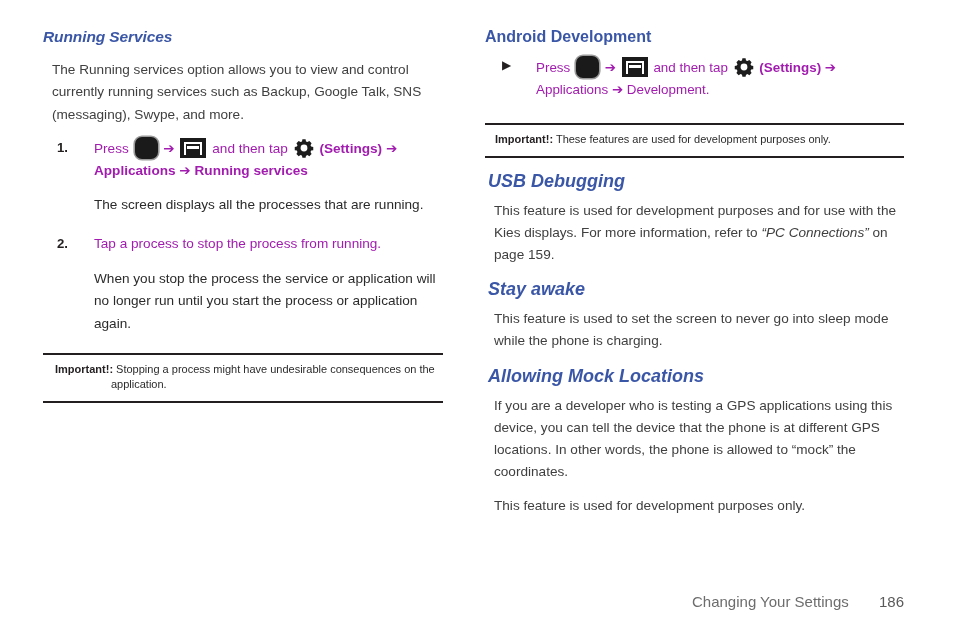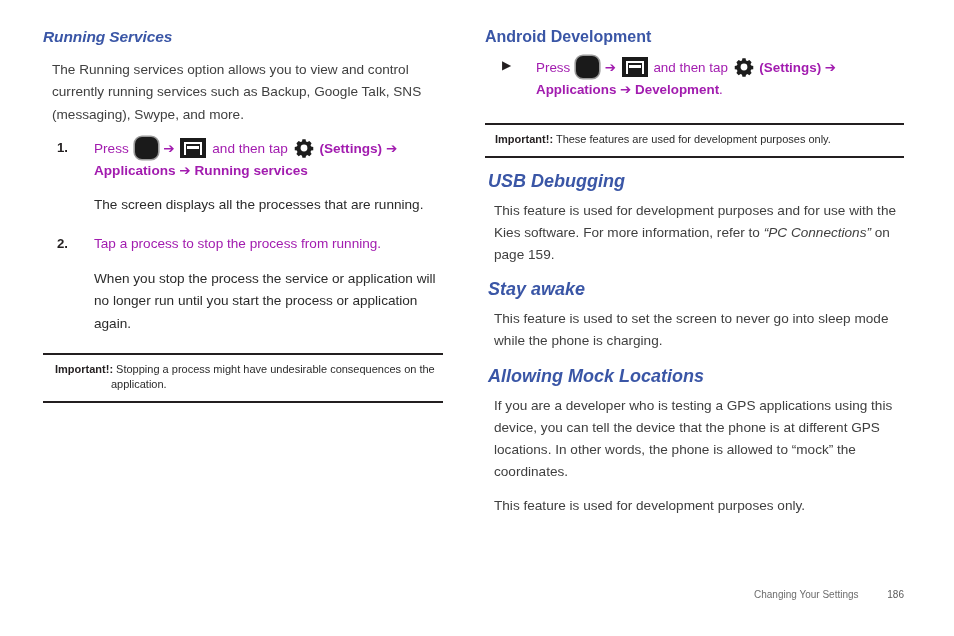--- a/index.html
+++ b/index.html
@@ -187,22 +187,22 @@
     display: block;
     padding-left: 56px;
   }
   .note.right { margin-top: 22px; }
   .note.right .note-inner { padding-left: 8px; }
 
   
   .footer {
     position: absolute;
     right: 50px;
-    bottom: 36px;
-    font-size: 10px;
+    bottom: 26px;
+    font-size: 15px;
     color: #6d6d6d;
     white-space: nowrap;
   }
   .footer .fnum {
     display: inline-block;
     margin-left: 26px;
     color: #5a5a5a;
   }
 </style>
 </head>
@@ -278,35 +278,35 @@
             <svg viewBox="0 0 24 24" width="20" height="20" aria-hidden="true">
               <path fill="#1d1d1d" d="M13.9 1.6h-3.8l-.5 2.5c-.6.2-1.2.4-1.7.8L5.6 3.6 2.9 6.3l1.3 2.3c-.3.5-.6 1.1-.8 1.7l-2.5.5v3.8l2.5.5c.2.6.4 1.2.8 1.7l-1.3 2.3 2.7 2.7 2.3-1.3c.5.3 1.1.6 1.7.8l.5 2.5h3.8l.5-2.5c.6-.2 1.2-.4 1.7-.8l2.3 1.3 2.7-2.7-1.3-2.3c.3-.5.6-1.1.8-1.7l2.5-.5v-3.8l-2.5-.5c-.2-.6-.4-1.2-.8-1.7l1.3-2.3-2.7-2.7-2.3 1.3c-.5-.3-1.1-.6-1.7-.8l-.5-2.5z"></path>
               <circle cx="12" cy="12" r="4.1" fill="#ffffff"></circle>
             </svg>
           </span>
           <span style="font-weight:bold">(Settings)</span>
           <span class="arrow">➔</span>
         </div>
 
         <div class="step-line">
-          <span style="font-weight:bold">Applications ➔ Development</span><span>.</span>
+          <span style="font-weight:normal">Applications ➔ Development</span><span>.</span>
         </div>
       </li>
     </ul>
 
     <div class="note right">
       <div class="note-inner">
         <span class="lbl">Important!:</span>
         <span>These features are used for development purposes only.</span>
       </div>
     </div>
 
     <h3 class="sub-head">USB Debugging</h3>
     <p class="body">
-      <span>This feature is used for development purposes and for use with the Kies software. For more information, refer to </span><span class="ital">“PC Connections”</span><span> on page 159.</span>
+      <span>This feature is used for development purposes and for use with the Kies displays. For more information, refer to </span><span class="ital">“PC Connections”</span><span> on page 159.</span>
     </p>
 
     <h3 class="sub-head">Stay awake</h3>
     <p class="body">This feature is used to set the screen to never go into sleep mode while the phone is charging.</p>
 
     <h3 class="sub-head">Allowing Mock Locations</h3>
     <p class="body">If you are a developer who is testing a GPS applications using this device, you can tell the device that the phone is at different GPS locations. In other words, the phone is allowed to “mock” the coordinates.</p>
     <p class="body tight">This feature is used for development purposes only.</p>
 
   </div>

